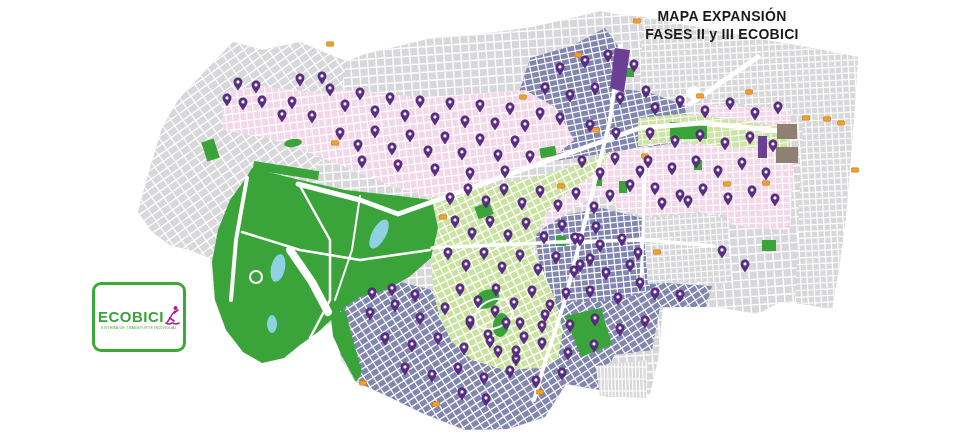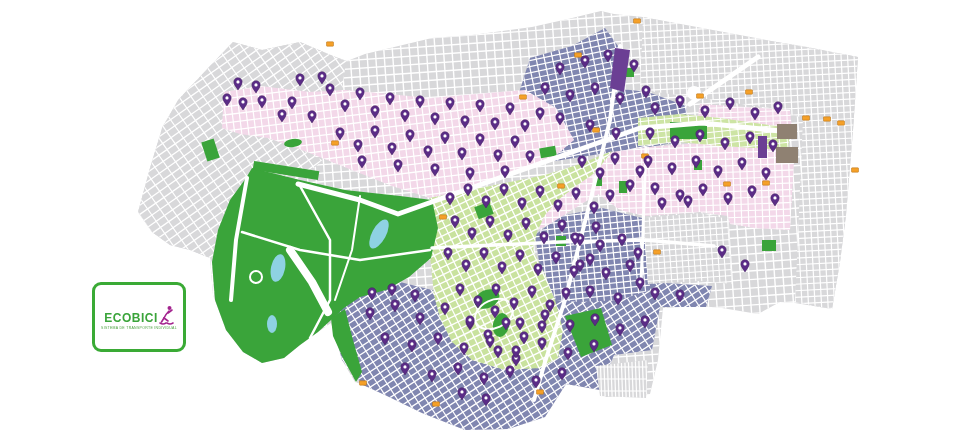--- a/index.html
+++ b/index.html
@@ -5,21 +5,21 @@
   html,body{margin:0;padding:0;background:#ffffff;}
   #stage{position:relative;width:965px;height:440px;background:#ffffff;overflow:hidden;
          font-family:"Liberation Sans", sans-serif;}
   #map-svg{position:absolute;left:0;top:0;}
   .map-title{position:absolute;left:612px;top:7px;width:220px;text-align:center;
              font-weight:bold;color:#1a1a1a;font-size:14px;line-height:1.3;letter-spacing:.3px;}
   .logo-box{position:absolute;left:92px;top:282px;width:88px;height:64px;background:#ffffff;
             border:3px solid #3aaa35;border-radius:9px;display:flex;flex-direction:column;
             align-items:center;justify-content:center;}
   .logo-row{display:flex;align-items:flex-end;}
-  .logo-word{color:#3aa43a;font-weight:bold;font-size:12px;letter-spacing:.5px;}
+  .logo-word{color:#3aa43a;font-weight:bold;font-size:15px;letter-spacing:.5px;}
   .logo-tagline{color:#4aa23f;font-size:3.5px;letter-spacing:.3px;margin-top:1px;white-space:nowrap;}
 </style>
 </head>
 <body>
 
 <div id="stage">
   <svg id="map-svg" width="965" height="440" viewBox="0 0 965 440">
       <defs>
         <clipPath id="clip0">
           <polygon points="138,212 150,168 162,128 178,100 210,66 233,42 262,50 300,42 333,56 347,61 365,54 432,38 472,35 532,27 568,19 601,11 614,14 643,17 692,27 745,37 802,46 858,57 853,130 846,215 840,262 832,309 795,303 780,302 758,314 722,308 700,306 663,308 658,360 650,394 606,397 600,390 566,384 545,417 508,429 465,430 422,413 385,395 363,385 355,382 342,360 331,323 318,332 300,345 284,358 262,363 243,352 226,330 213,295 210,258 190,250 170,245 152,232"></polygon>
@@ -1979,20 +1979,24 @@
           <path d="M392 296 c-1.3 -2.6 -4.2 -5 -4.2 -8.1 a4.2 4.2 0 1 1 8.4 0 c0 3.1 -2.9 5.5 -4.2 8.1 z" fill="#5b2c87" stroke="#42215f" stroke-width="0.5"></path>
           <circle cx="392" cy="287.9" r="1.6" fill="#ffffff"></circle>
         </g>
         <g>
           <path d="M415 302 c-1.3 -2.6 -4.2 -5 -4.2 -8.1 a4.2 4.2 0 1 1 8.4 0 c0 3.1 -2.9 5.5 -4.2 8.1 z" fill="#5b2c87" stroke="#42215f" stroke-width="0.5"></path>
           <circle cx="415" cy="293.9" r="1.6" fill="#ffffff"></circle>
         </g>
       </g>
     </svg>
 
+  <div class="map-title">
+    <div>MAPA EXPANSIÓN</div>
+    <div>FASES II y III ECOBICI</div>
+  </div>
 
   <div class="logo-box">
     <div class="logo-row">
       <span class="logo-word">ECOBICI</span>
       <svg width="16" height="20" viewBox="0 0 16 20">
         <g fill="none" stroke="#a3238e" stroke-width="1.6" stroke-linecap="round">
           <circle cx="11.5" cy="3" r="2" fill="#a3238e" stroke="none"></circle>
           <path d="M11 6 C 9 8,7.5 10,6 13"></path>
           <path d="M10 8 L 14 5"></path>
           <path d="M6 13 L 10 16"></path>

